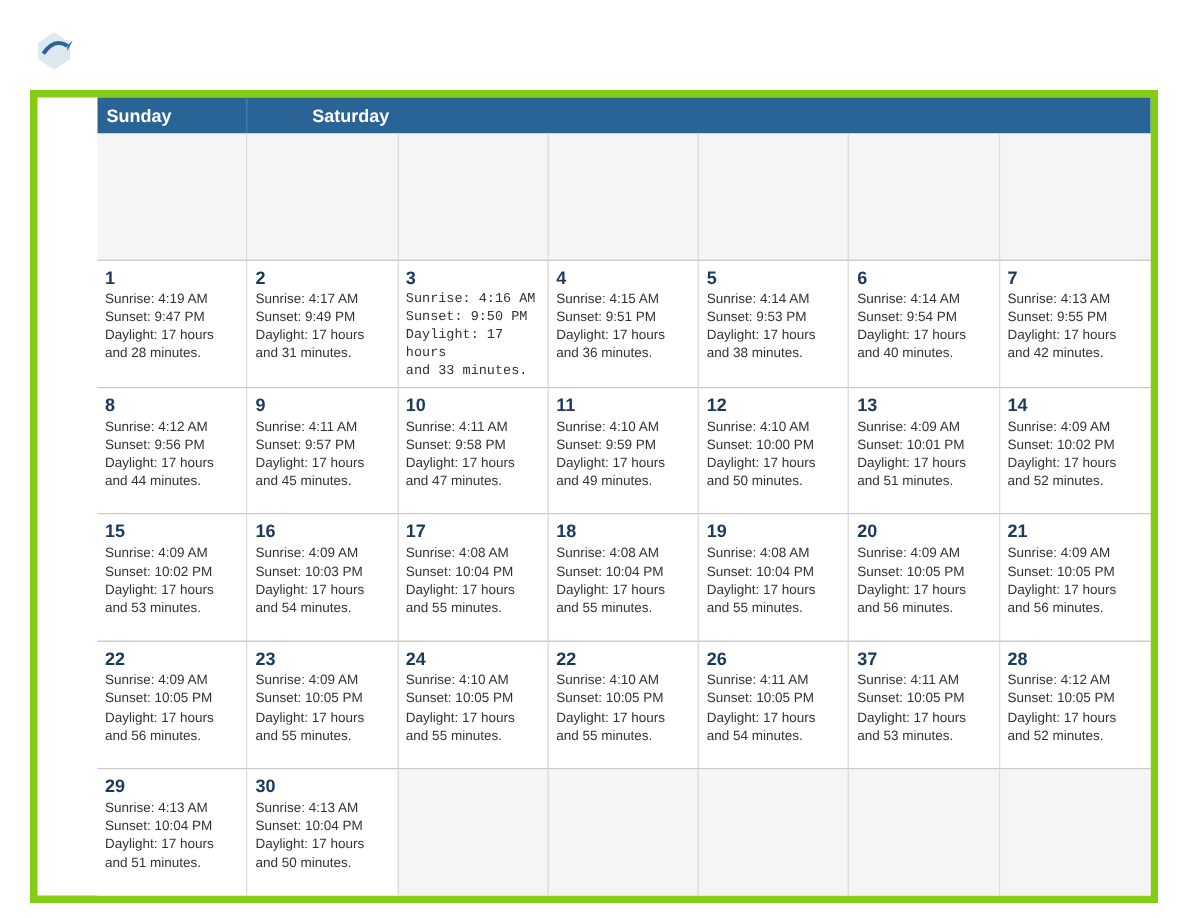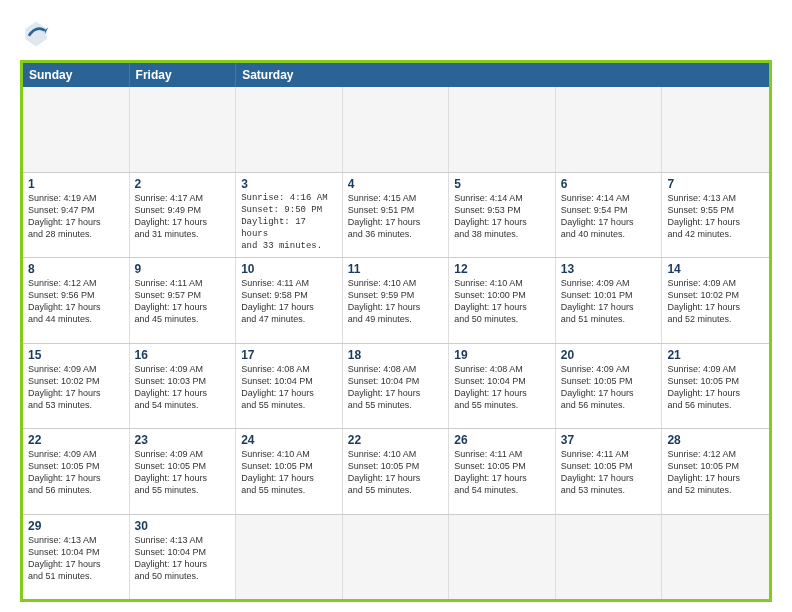--- a/index.html
+++ b/index.html
@@ -47,36 +47,37 @@
       color: #1a3a5c;
     }
     .subtitle {
       font-size: 14px;
       color: #333;
     }
     .calendar {
       flex: 1;
       display: flex;
       flex-direction: column;
-      border: 3px solid #84cc16;
+      border: 5px solid #84cc16;
+      padding-left: 40px;
     }
     .cal-header {
       display: grid;
       grid-template-columns: repeat(7, 1fr);
       background: #2a6496;
     }
     .cal-header-cell {
       color: #fff;
       font-weight: bold;
       font-size: 12px;
       padding: 5px 6px;
       text-align: left;
       border-right: 1px solid #3a7ab6;
     }
-    .cal-header-cell:last-child { border-right: none; }
+    .cal-header-cell:last-child { border-right: none; text-align: right; }
     .cal-body {
       flex: 1;
       display: flex;
       flex-direction: column;
     }
     .cal-row {
       flex: 1;
       display: grid;
       grid-template-columns: repeat(7, 1fr);
       border-top: 1px solid #ccc;
@@ -125,21 +126,20 @@
     </div>
     <div class="title-block">
       <div class="main-title"></div>
       <div class="subtitle"></div>
     </div>
   </div>
 
   <div class="calendar">
     <div class="cal-header" id="cal-header">
         <div class="cal-header-cell">Sunday</div>
-        <div class="cal-header-cell">Friday</div>
         <div class="cal-header-cell">Saturday</div>
       </div>
     <div class="cal-body" id="cal-body">
         <div class="cal-row">
           <div class="cal-cell empty"></div>
           <div class="cal-cell empty"></div>
           <div class="cal-cell empty"></div>
           <div class="cal-cell empty"></div>
           <div class="cal-cell empty"></div>
           <div class="cal-cell empty"></div>

